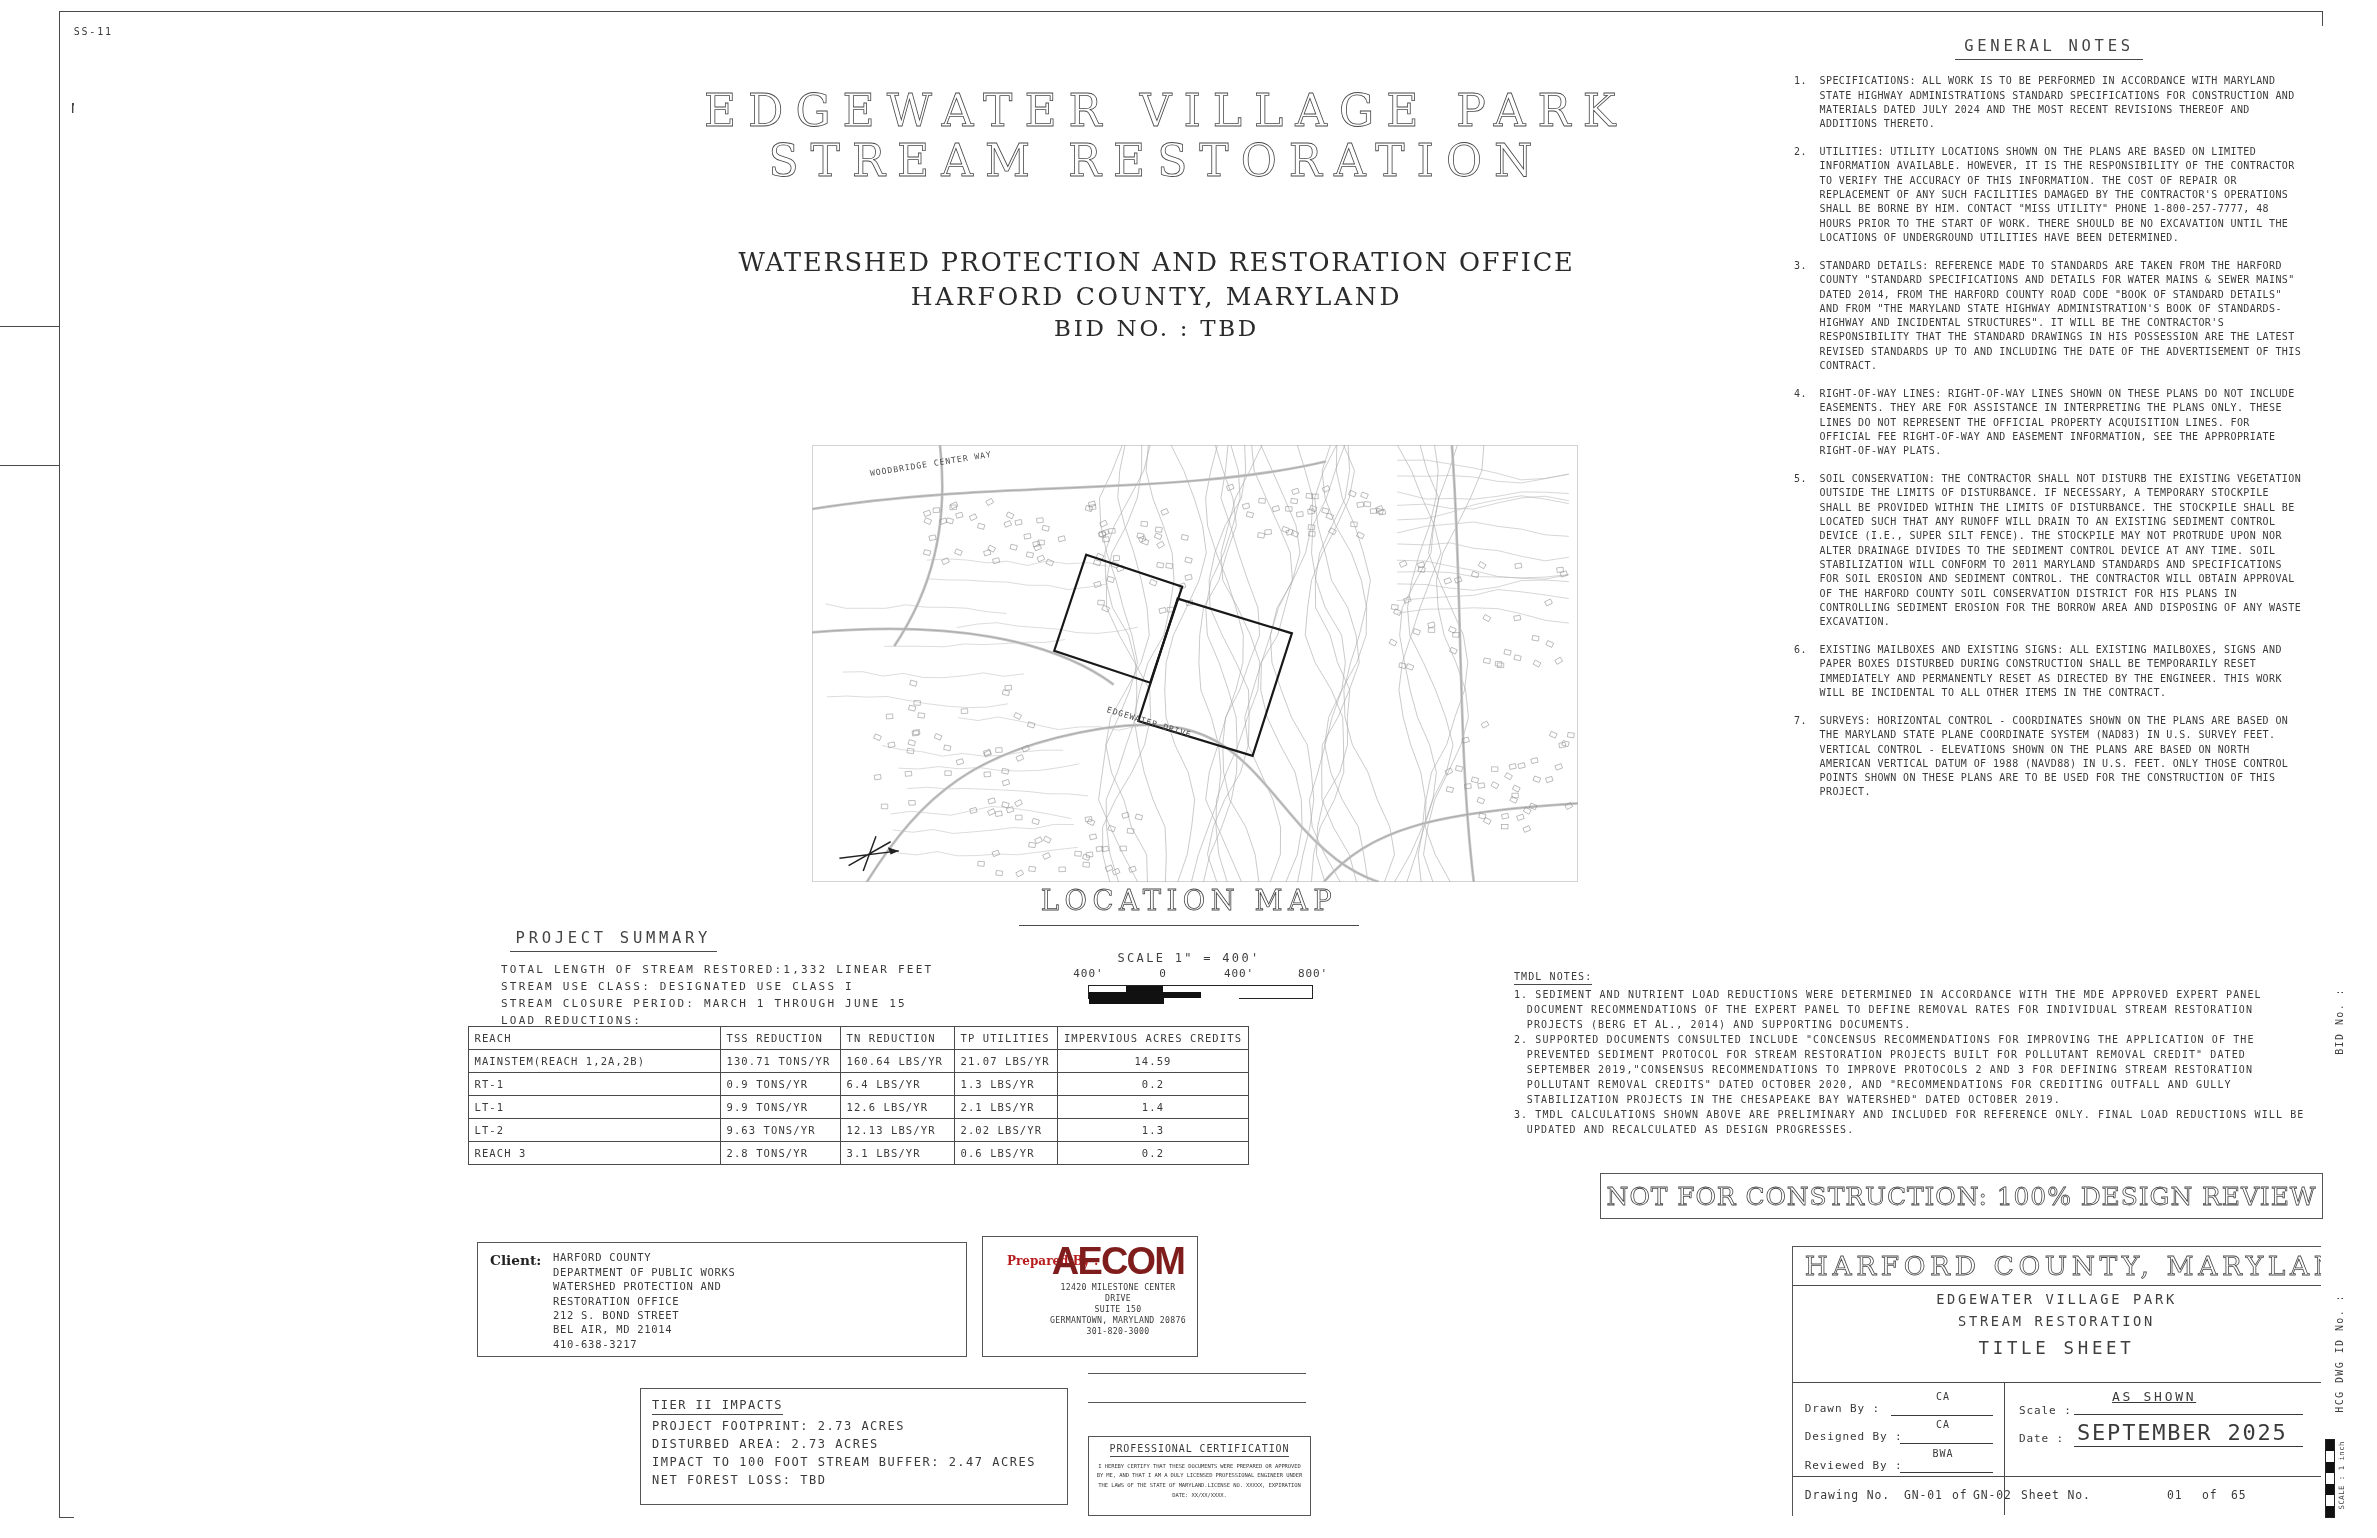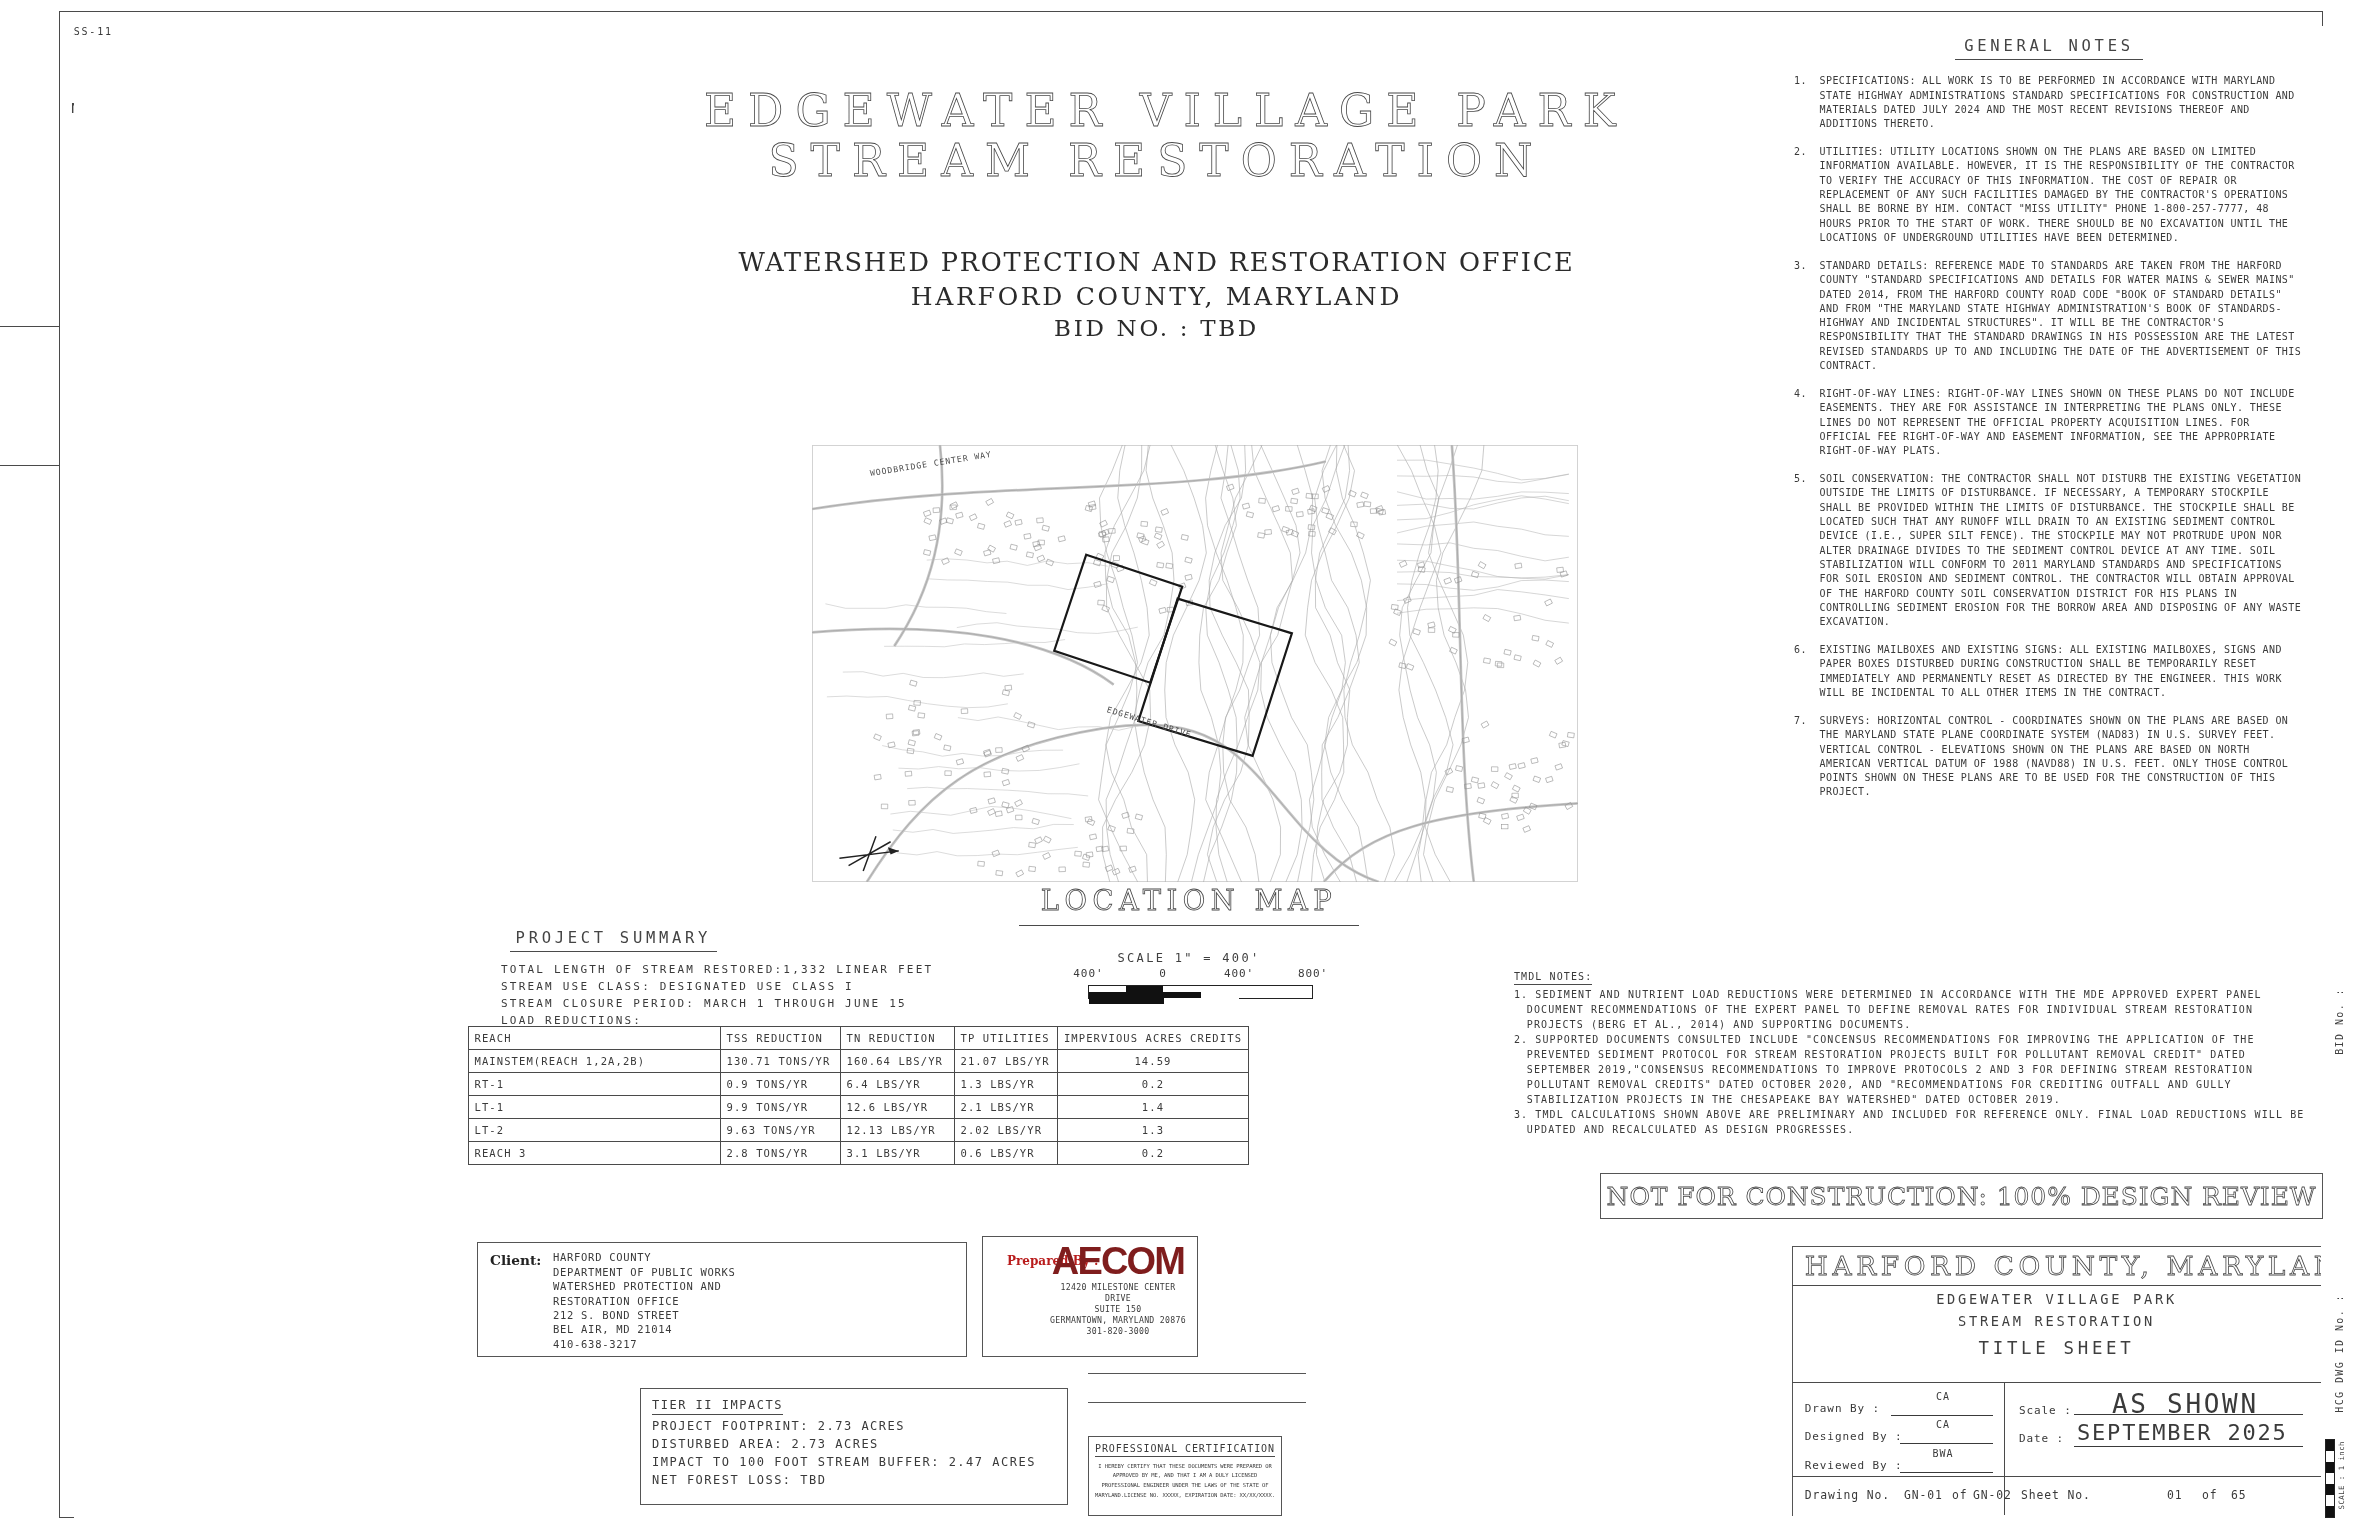--- a/index.html
+++ b/index.html
@@ -97,21 +97,21 @@
   .aecom .addr{font-size:8.2px;line-height:11.2px;letter-spacing:0.3px;margin-top:0.9px;}
 
   
   .tier2{position:absolute;left:640px;top:1388px;width:428px;height:117px;border:1.4px solid #555;
          padding:7.3px 0 0 11px;box-sizing:border-box;font-size:12px;line-height:18px;letter-spacing:1.5px;}
   .tier2 .t{display:inline-block;border-bottom:1.1px solid #4a4a4a;margin-bottom:1.8px;}
 
   
   .hline{position:absolute;border-top:1.4px solid #555;height:0;}
   .vline{position:absolute;border-left:1.4px solid #555;width:0;}
-  .cert{position:absolute;left:1088px;top:1436px;width:194px;height:80px;border:1.4px solid #555;
+  .cert{position:absolute;left:1088px;top:1436px;width:223px;height:80px;border:1.4px solid #555;
         box-sizing:border-box;text-align:center;}
   .cert .t{display:inline-block;margin-top:6.4px;font-size:10px;letter-spacing:0.9px;
            border-bottom:0.9px solid #4a4a4a;padding-bottom:1.8px;}
   .cert .b{margin:4.6px 5.5px 0 5.5px;font-size:5.5px;letter-spacing:-0.1px;line-height:9.6px;}
   .revs{position:absolute;left:1306px;top:1280px;width:477px;height:236px;border:1.4px solid #555;box-sizing:border-box;}
   .revs .cellA{position:absolute;left:0;width:110px;text-align:center;font-size:8.7px;letter-spacing:0.4px;}
   .revs .sc{top:16.5px;} .revs .gra{top:60px;}
   .revs .seal{position:absolute;left:0;top:146px;width:110px;text-align:center;font-size:10px;letter-spacing:0.9px;}
   .revs .rlabel{position:absolute;left:110px;top:14.6px;width:145px;text-align:center;font-size:11px;letter-spacing:0.9px;}
 
@@ -122,21 +122,21 @@
   .tb-r1 span{font-size:26.5px;letter-spacing:4.6px;line-height:40px;}
   .tb-r2{position:absolute;left:0;top:42px;width:529px;height:94px;border-bottom:1.8px solid #4a4a4a;
          text-align:center;color:#3f3f3f;}
   .tb-r2 .p1,.tb-r2 .p2{font-size:13.7px;letter-spacing:2.7px;line-height:22px;}
   .tb-r2 .p3{font-size:17.4px;letter-spacing:3.7px;line-height:29px;margin-top:1.8px;}
   .tb-mid{position:absolute;left:0;top:136px;width:529px;height:94px;border-bottom:1.8px solid #4a4a4a;}
   .tb-mid .vdiv{position:absolute;left:212px;top:0;height:94px;border-left:1.8px solid #4a4a4a;}
   .field{position:absolute;font-size:11px;letter-spacing:0.9px;white-space:nowrap;}
   .fval{position:absolute;font-size:10px;letter-spacing:0.9px;text-align:center;}
   .uline{position:absolute;border-bottom:0.9px solid #3a3a3a;height:0;}
-  .scale-val{position:absolute;font-size:26px;letter-spacing:2.7px;white-space:nowrap;}
+  .scale-val{position:absolute;font-size:13px;letter-spacing:2.7px;white-space:nowrap;text-decoration:underline;}
   .date-val{position:absolute;font-size:22px;letter-spacing:1.8px;white-space:nowrap;}
   .tb-bot{position:absolute;left:0;top:230px;width:529px;height:39px;font-size:11.4px;letter-spacing:0.9px;}
   .tb-bot .vdiv{position:absolute;left:212px;top:0;height:39px;border-left:1.8px solid #4a4a4a;}
   .tb-bot span{position:absolute;top:12px;}
 
   
   .vtext{position:absolute;writing-mode:vertical-rl;transform:rotate(180deg);
          font-size:10px;letter-spacing:1.4px;color:#3f3f3f;white-space:nowrap;}
   .edge-scalebar{position:absolute;left:2325px;top:1439px;width:8.2px;height:77px;border:0.9px solid #222;
       background:repeating-linear-gradient(180deg,#111 0 11px,#fff 11px 22px);}

